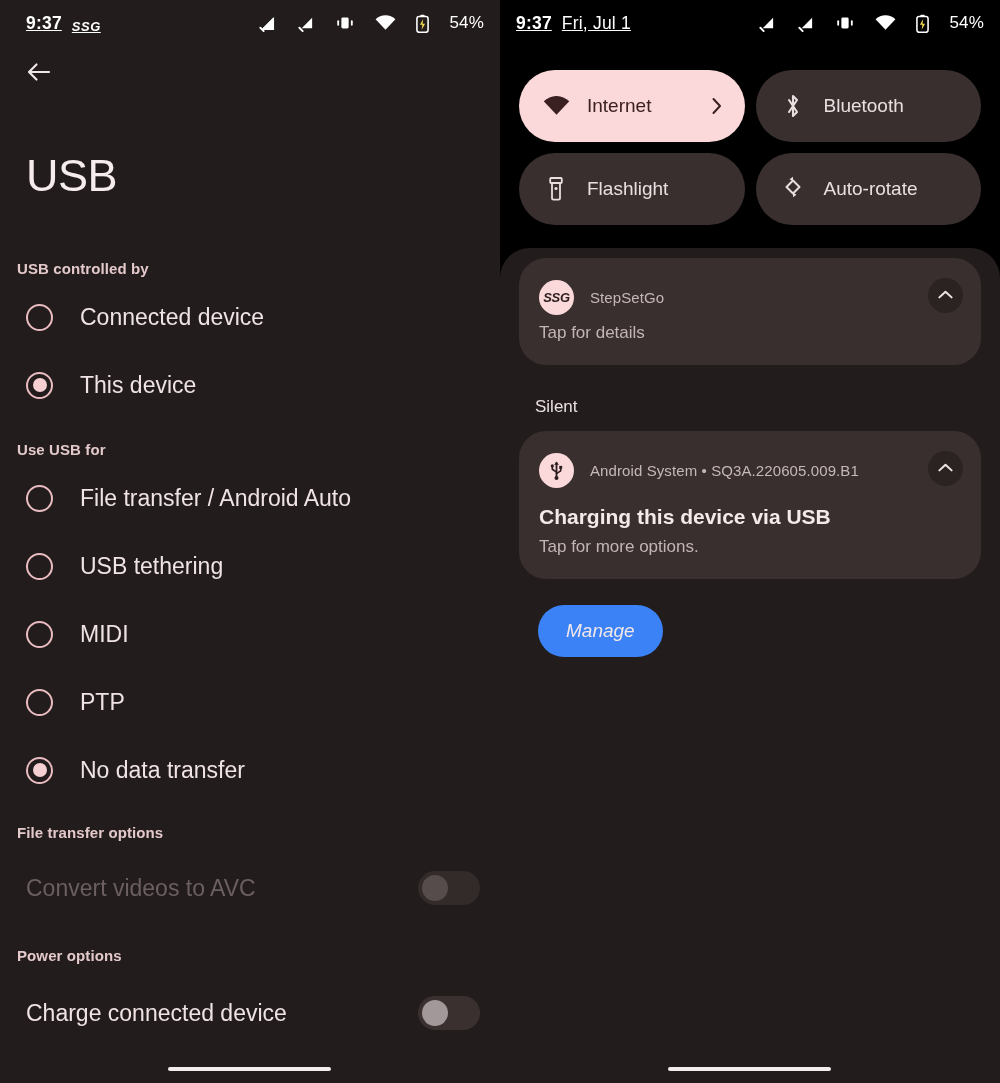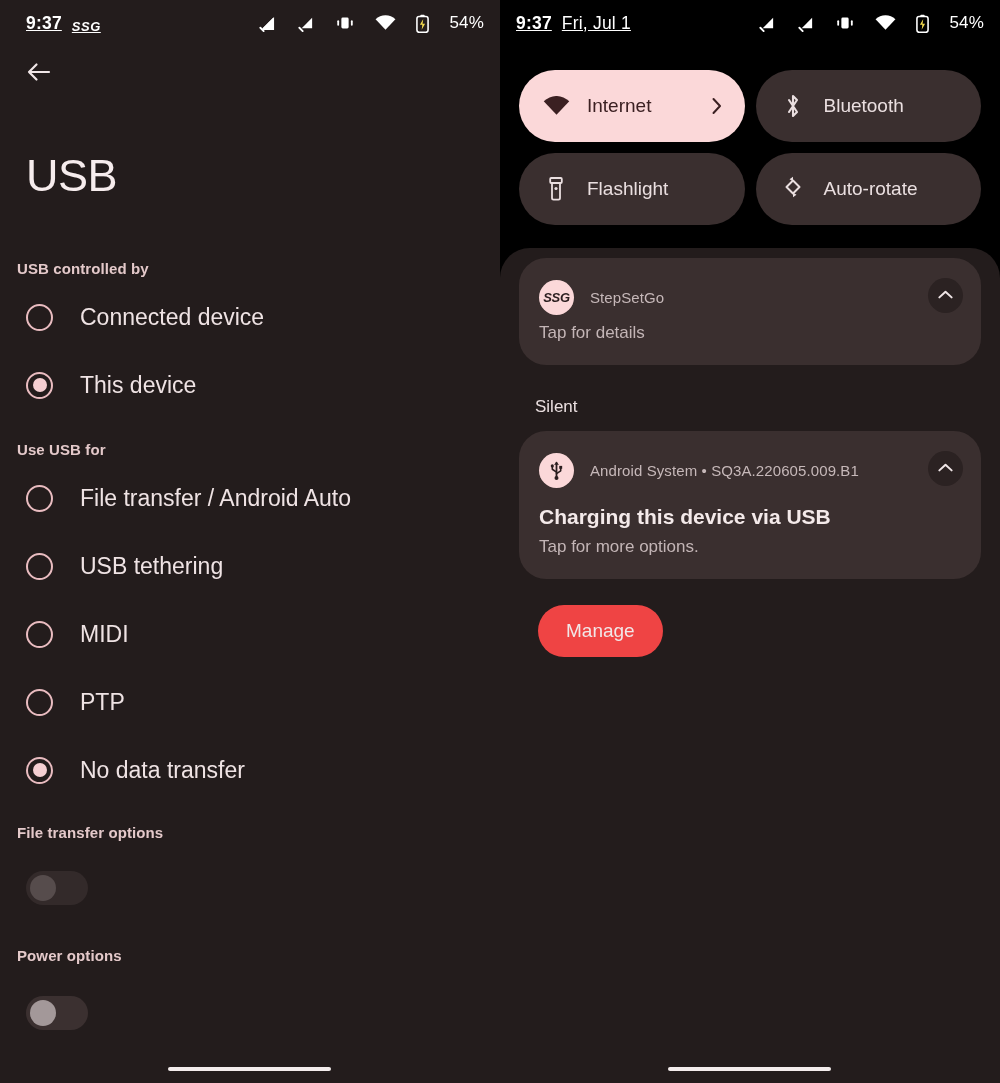--- a/index.html
+++ b/index.html
@@ -141,22 +141,22 @@
   .notif-title { font-size: 21px; color: #f4eaea; font-weight: 700; margin-top: 17px; }
   .notif-sub { font-size: 17px; color: #c3b5b6; margin-top: 8px; }
   .shade-group-label {
     font-size: 17px; color: #eadfe0; font-weight: 400;
     margin: 32px 0 14px 16px;
   }
   .manage-btn {
     margin-top: 26px; margin-left: 19px;
     display: inline-flex; align-items: center; justify-content: center;
     height: 52px; padding: 0 28px; border-radius: 26px;
-    background: #ef4444; color: #f1e7e8; font-size: 19px;
-    border: none; cursor: pointer; font-family: "Liberation Sans", sans-serif;
+    background: #3b82f6; color: #f1e7e8; font-size: 19px;
+    border: none; cursor: pointer; font-family: "Liberation Sans", sans-serif; font-style: italic;
   }
 
   
   .home-ind {
     position: absolute; bottom: 12px;
     height: 4px; border-radius: 2px; background: #f3ecec;
   }
   .home-ind.left { left: 168px; width: 163px; }
 </style>
 </head>
@@ -257,29 +257,31 @@
         <div class="opt-row">
           <span class="radio checked"></span>
           <span class="opt-label">No data transfer</span>
         </div>
       </div>
     </div>
 
     <div style="margin-top:20px">
       <div class="section-label">File transfer options</div>
       <div class="toggle-row disabled" style="margin-top:10px">
+        <span class="toggle-label">Convert videos to AVC</span>
         <span class="switch dim">
             <span class="knob"></span>
           </span>
       </div>
     </div>
 
     <div style="margin-top:22px">
       <div class="section-label">Power options</div>
       <div class="toggle-row" style="margin-top:12px">
+        <span class="toggle-label">Charge connected device</span>
         <span class="switch">
             <span class="knob"></span>
           </span>
       </div>
     </div>
 
     <div class="home-ind left"></div>
   </div>
 
   <div class="right-panel">

